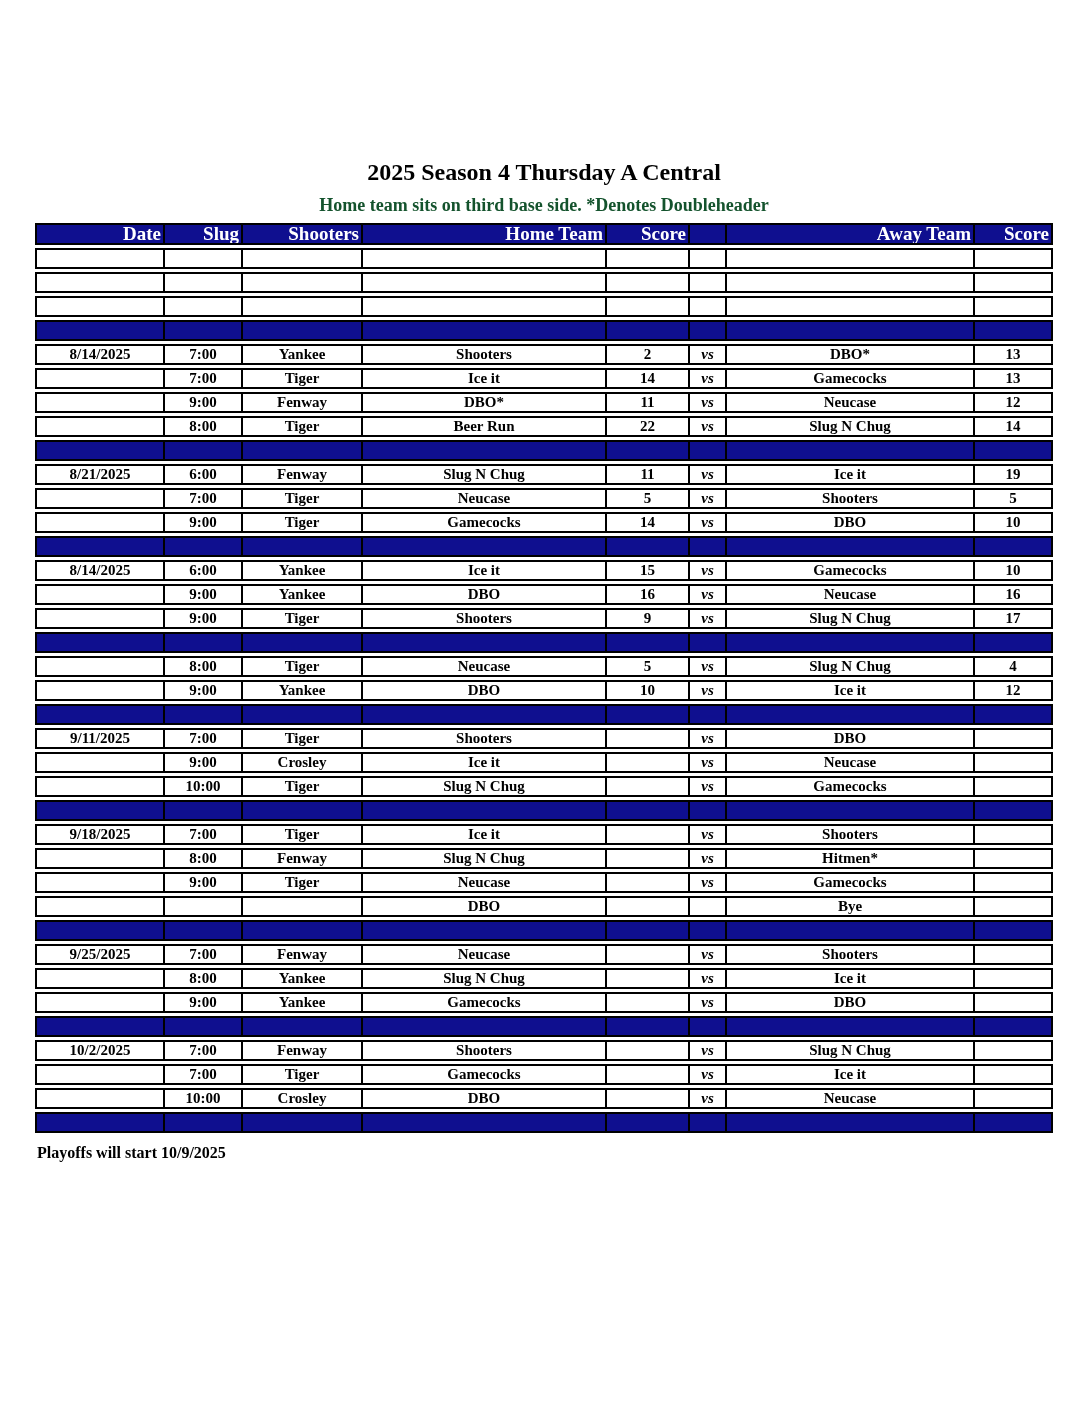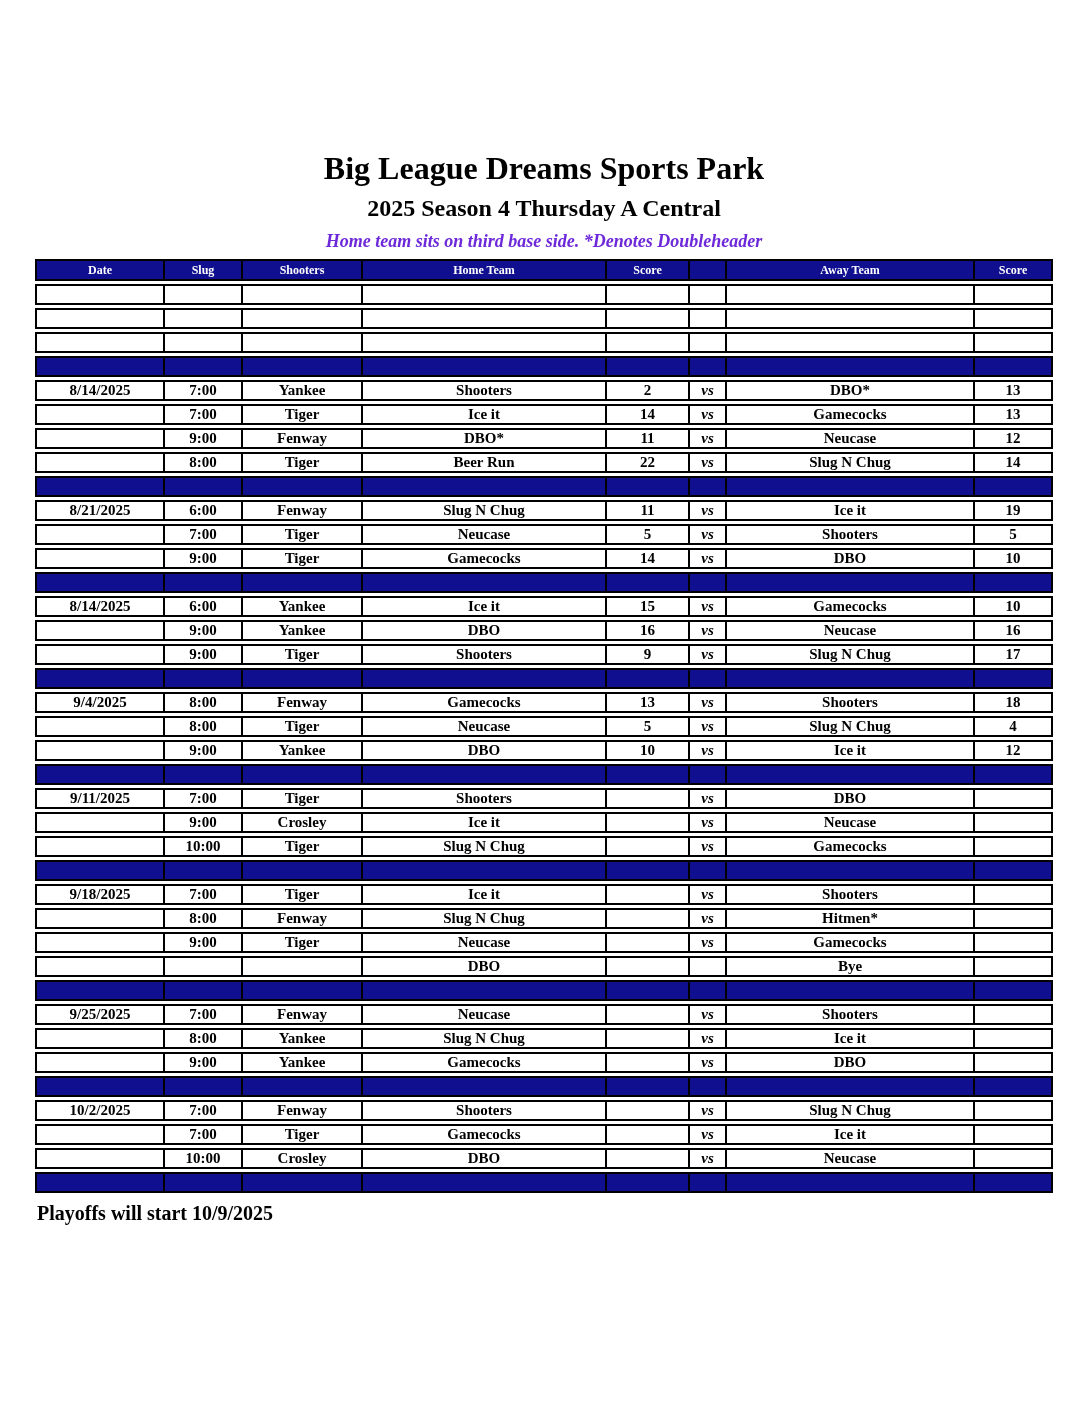--- a/index.html
+++ b/index.html
@@ -33,24 +33,23 @@
   .subtitle {
     font-size: 24px;
     font-weight: bold;
     margin: 8px 0 0 0;
     line-height: 28px;
     color: #000;
   }
   .note {
     font-size: 18px;
     font-weight: bold;
-    font-style: italic;
     margin: 8px 0 0 0;
     line-height: 22px;
-    color: #6d28d9;
+    color: #14532d;
   }
 
   table.schedule {
     margin: 4px 0 0 35px;
     width: 1018px;
     table-layout: fixed;
     border-collapse: separate;
     border-spacing: 0 3px;
   }
   table.schedule th, table.schedule td {
@@ -62,54 +61,54 @@
     overflow: hidden;
     white-space: nowrap;
   }
   table.schedule th:first-child, table.schedule td:first-child {
     border-left: 2px solid var(--border);
   }
   table.schedule th {
     background: var(--navy);
     color: var(--header-text);
     font-weight: bold;
-    font-size: 12px;
+    font-size: 19px;
     height: 20px;
     line-height: 18px;
+    text-align: right;
   }
   table.schedule td {
     background: #ffffff;
     color: #000;
     font-weight: bold;
     font-size: 15px;
     height: 21px;
     line-height: 17px;
   }
   tr.separator td { background: var(--navy); }
   td.hl { background: var(--yellow); }
   td.vs-cell {
     font-style: italic;
     font-size: 13px;
     font-weight: bold;
     margin-left: 41px;
   }
   .footer-note {
     margin: 6px 0 0 37px;
-    font-size: 20px;
+    font-size: 16px;
     font-weight: bold;
     color: #000;
     line-height: 22px;
   }
 </style>
 </head>
 <body>
 
 <div class="page">
   <div class="titles">
-    <h1 class="title">Big League Dreams Sports Park</h1>
     <h2 class="subtitle">2025 Season 4 Thursday A Central</h2>
     <p class="note">Home team sits on third base side.  *Denotes Doubleheader</p>
   </div>
 
   <table class="schedule">
     <colgroup>
       <col style="width:130px">
         <col style="width:78px">
         <col style="width:120px">
         <col style="width:244px">
@@ -295,30 +294,20 @@
     <td></td>
     <td></td>
     <td></td>
     <td></td>
     <td></td>
     <td class="vs-cell"></td>
     <td></td>
     <td></td>
   </tr>
         <tr>
-    <td>9/4/2025</td>
-    <td>8:00</td>
-    <td>Fenway</td>
-    <td>Gamecocks</td>
-    <td>13</td>
-    <td class="vs-cell">vs</td>
-    <td class="hl">Shooters</td>
-    <td class="hl">18</td>
-  </tr>
-        <tr>
     <td></td>
     <td>8:00</td>
     <td>Tiger</td>
     <td class="hl">Neucase</td>
     <td class="hl">5</td>
     <td class="vs-cell">vs</td>
     <td>Slug N Chug</td>
     <td>4</td>
   </tr>
         <tr>

